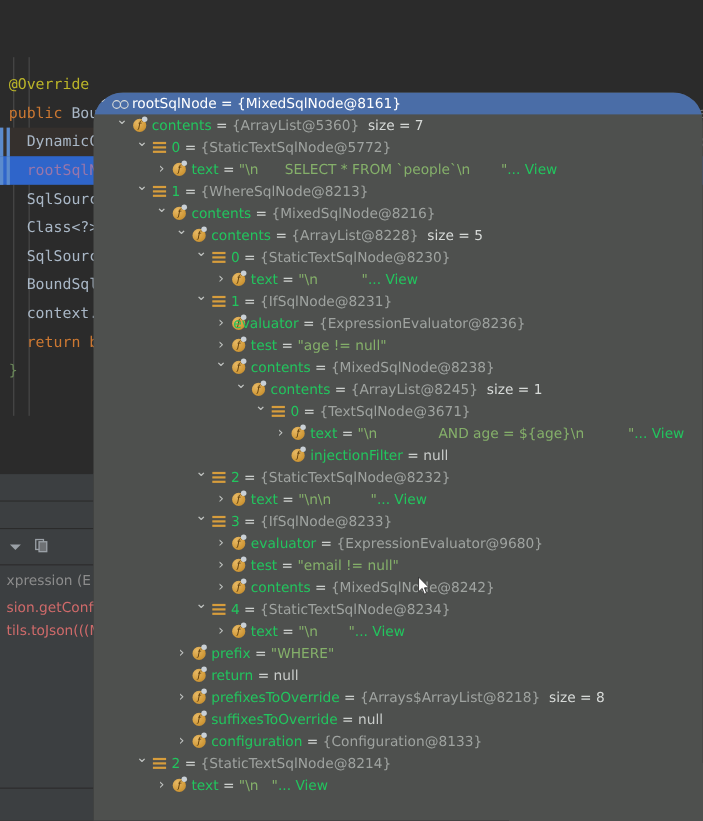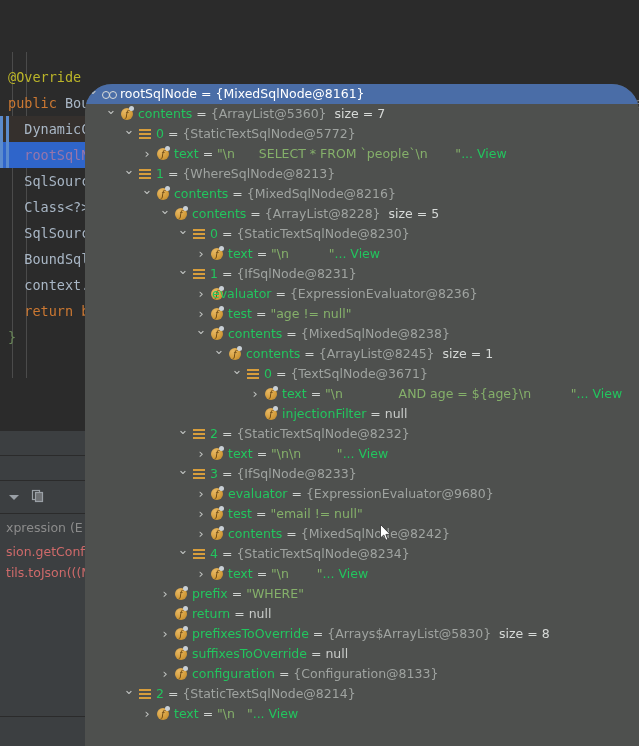--- a/index.html
+++ b/index.html
@@ -186,21 +186,21 @@
         <div class="trow"><span class="arrow open" style="left: 92px;"></span><span class="ico ico-item" style="left: 106px;"></span><span style="position: absolute; left: 125px; top: 0px;"><span class="tname">2</span><span class="teq"> = </span><span class="tval">{StaticTextSqlNode@8232}</span></span></div>
         <div class="trow"><span class="arrow closed" style="left: 110px;"></span><span class="ico ico-field" style="left: 124px;"></span><span style="position: absolute; left: 143px; top: 0px;"><span class="tname">text</span><span class="teq"> = </span><span class="tval str">"\n\n         "</span><span class="viewlink">... View</span></span></div>
         <div class="trow"><span class="arrow open" style="left: 92px;"></span><span class="ico ico-item" style="left: 106px;"></span><span style="position: absolute; left: 125px; top: 0px;"><span class="tname">3</span><span class="teq"> = </span><span class="tval">{IfSqlNode@8233}</span></span></div>
         <div class="trow"><span class="arrow closed" style="left: 110px;"></span><span class="ico ico-field" style="left: 124px;"></span><span style="position: absolute; left: 143px; top: 0px;"><span class="tname">evaluator</span><span class="teq"> = </span><span class="tval">{ExpressionEvaluator@9680}</span></span></div>
         <div class="trow"><span class="arrow closed" style="left: 110px;"></span><span class="ico ico-field" style="left: 124px;"></span><span style="position: absolute; left: 143px; top: 0px;"><span class="tname">test</span><span class="teq"> = </span><span class="tval str">"email != null"</span></span></div>
         <div class="trow"><span class="arrow closed" style="left: 110px;"></span><span class="ico ico-field" style="left: 124px;"></span><span style="position: absolute; left: 143px; top: 0px;"><span class="tname">contents</span><span class="teq"> = </span><span class="tval">{MixedSqlNode@8242}</span></span></div>
         <div class="trow"><span class="arrow open" style="left: 92px;"></span><span class="ico ico-item" style="left: 106px;"></span><span style="position: absolute; left: 125px; top: 0px;"><span class="tname">4</span><span class="teq"> = </span><span class="tval">{StaticTextSqlNode@8234}</span></span></div>
         <div class="trow"><span class="arrow closed" style="left: 110px;"></span><span class="ico ico-field" style="left: 124px;"></span><span style="position: absolute; left: 143px; top: 0px;"><span class="tname">text</span><span class="teq"> = </span><span class="tval str">"\n       "</span><span class="viewlink">... View</span></span></div>
         <div class="trow"><span class="arrow closed" style="left: 74px;"></span><span class="ico ico-field" style="left: 88px;"></span><span style="position: absolute; left: 107px; top: 0px;"><span class="tname">prefix</span><span class="teq"> = </span><span class="tval str">"WHERE"</span></span></div>
         <div class="trow"><span class="ico ico-field" style="left: 88px;"></span><span style="position: absolute; left: 107px; top: 0px;"><span class="tname">return</span><span class="teq"> = </span><span class="tval nullv">null</span></span></div>
-        <div class="trow"><span class="arrow closed" style="left: 74px;"></span><span class="ico ico-field" style="left: 88px;"></span><span style="position: absolute; left: 107px; top: 0px;"><span class="tname">prefixesToOverride</span><span class="teq"> = </span><span class="tval">{Arrays$ArrayList@5830}</span><span class="tsize">  size = 8</span></span></div>
+        <div class="trow"><span class="arrow closed" style="left: 74px;"></span><span class="ico ico-field" style="left: 88px;"></span><span style="position: absolute; left: 107px; top: 0px;"><span class="tname">prefixesToOverride</span><span class="teq"> = </span><span class="tval">{Arrays$ArrayList@8218}</span><span class="tsize">  size = 8</span></span></div>
         <div class="trow"><span class="ico ico-field" style="left: 88px;"></span><span style="position: absolute; left: 107px; top: 0px;"><span class="tname">suffixesToOverride</span><span class="teq"> = </span><span class="tval nullv">null</span></span></div>
         <div class="trow"><span class="arrow closed" style="left: 74px;"></span><span class="ico ico-field" style="left: 88px;"></span><span style="position: absolute; left: 107px; top: 0px;"><span class="tname">configuration</span><span class="teq"> = </span><span class="tval">{Configuration@8133}</span></span></div>
         <div class="trow"><span class="arrow open" style="left: 38px;"></span><span class="ico ico-item" style="left: 52px;"></span><span style="position: absolute; left: 71px; top: 0px;"><span class="tname">2</span><span class="teq"> = </span><span class="tval">{StaticTextSqlNode@8214}</span></span></div>
         <div class="trow"><span class="arrow closed" style="left: 56px;"></span><span class="ico ico-field" style="left: 70px;"></span><span style="position: absolute; left: 89px; top: 0px;"><span class="tname">text</span><span class="teq"> = </span><span class="tval str">"\n   "</span><span class="viewlink">... View</span></span></div>
       </div>
     <div class="watermark">@稀土掘金技术社区</div>
   </div>
 
   <div class="cursor" style="left:380px;top:524px;">
     <svg width="12" height="18" viewBox="0 0 12 18">

